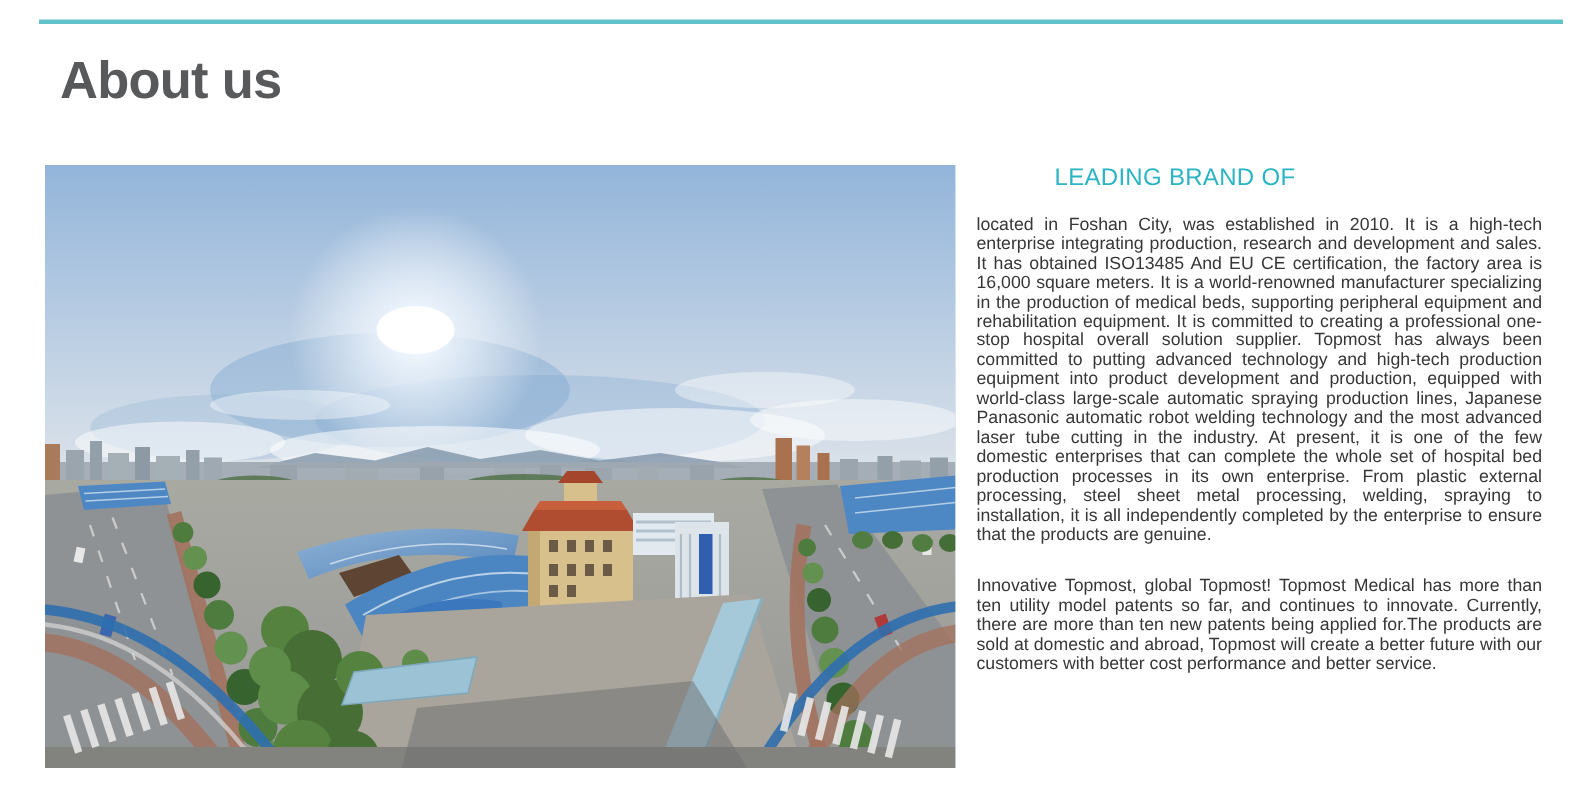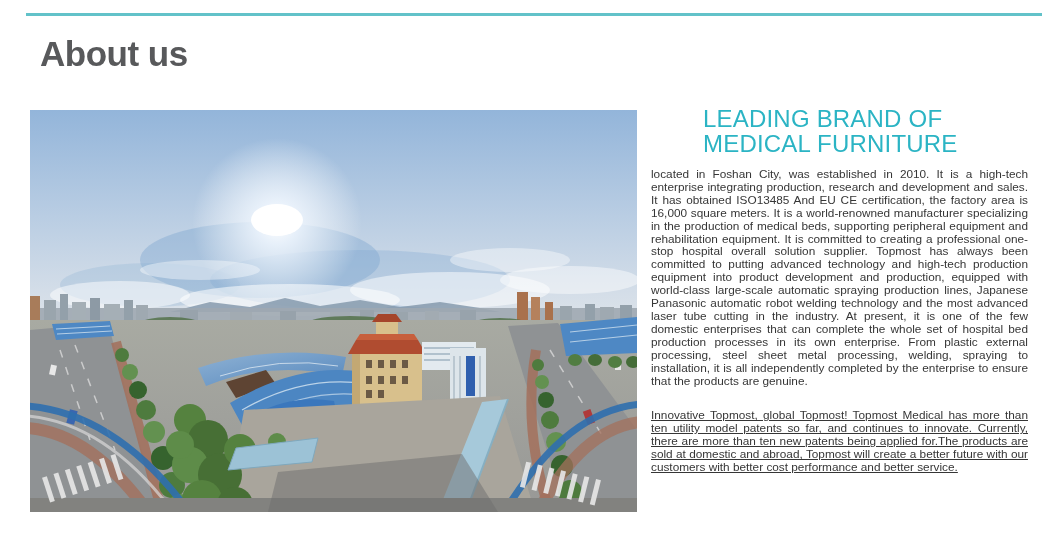--- a/index.html
+++ b/index.html
@@ -22,30 +22,30 @@
   .photo{
     position:absolute;left:30px;top:110px;width:607px;height:402px;margin:0;
     overflow:hidden;background:#b9cde3;
   }
   .photo svg{display:block;width:100%;height:100%;}
   .text-col{
     position:absolute;left:651px;top:106px;width:377px;
   }
   .section-heading{
     margin:0 0 12px 0;padding-left:52px;
-    font-size:24px;line-height:25px;font-weight:500;letter-spacing:0.2px;
+    font-size:16px;line-height:25px;font-weight:500;letter-spacing:0.2px;
     color:var(--c-heading,#2bb4c4);
   }
   .text-col p{
     margin:0 0 11px 0;
     font-size:11.8px;line-height:12.9px;
     text-align:justify;
     color:var(--c-body,#363636);
   }
-  .text-col p.gap-above{margin-top:22px;text-decoration:underline;}
+  .text-col p.gap-above{margin-top:22px;}
 </style>
 </head>
 <body>
 
 <div class="page">
 
   <div class="top-rule"></div>
 
   <h1 class="page-title">About us</h1>
 
@@ -233,19 +233,18 @@
           <rect x="552" y="358" width="5" height="26" fill="#e8e8e8"></rect>
           <rect x="564" y="358" width="5" height="26" fill="#e8e8e8"></rect>
         </g>
       </g>
     </svg>
   </figure>
 
   <section class="text-col">
     <h2 class="section-heading">
       <span>LEADING BRAND OF</span><br>
-      <span>MEDICAL FURNITURE</span>
     </h2>
     <p>located in Foshan City, was established in 2010.  It is a high-tech enterprise integrating production, research and development and sales. It has obtained ISO13485 And EU CE certification, the  factory area is 16,000 square meters. It is a world-renowned manufacturer specializing in the production of medical beds, supporting peripheral equipment and rehabilitation equipment. It is committed to creating a professional one-stop hospital overall solution supplier. Topmost has always been committed to putting advanced technology and high-tech production equipment into product development and production, equipped with world-class large-scale automatic spraying production lines, Japanese Panasonic automatic robot welding technology and the most advanced laser tube cutting in the industry. At present, it is one of the few domestic enterprises that can complete the whole set of hospital bed production processes in its own enterprise. From plastic external processing, steel sheet metal processing, welding, spraying to installation, it is all independently completed by the enterprise to ensure that the products are genuine.</p>
     <p class="gap-above">Innovative Topmost, global Topmost! Topmost Medical has more than ten utility model patents so far, and continues to innovate. Currently, there are more than ten new patents being applied for.The products are sold at domestic  and abroad, Topmost will create a better future with our customers with better cost performance and better service.</p>
   </section>
 
 </div>
 
 </body></html>

